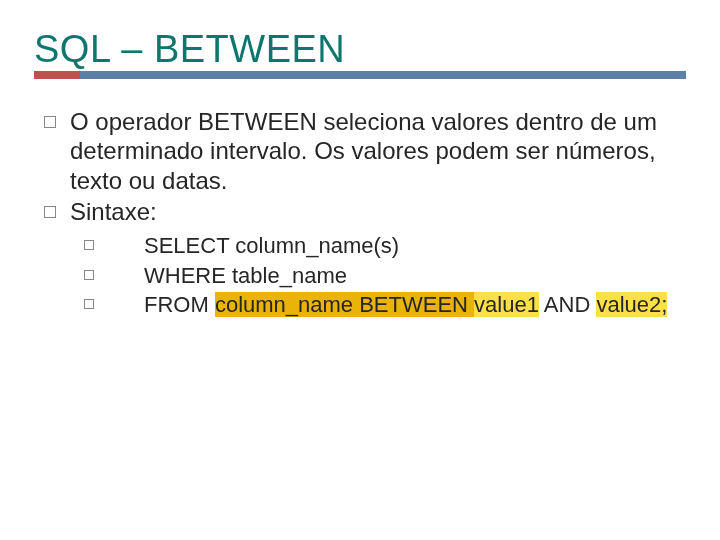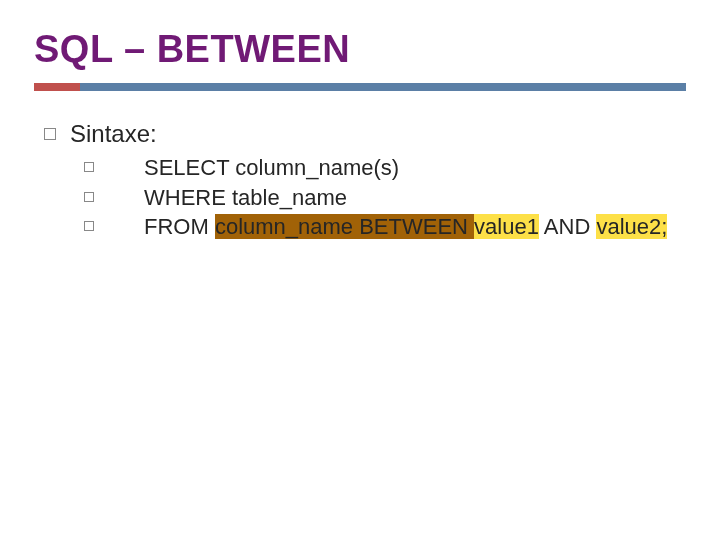--- a/index.html
+++ b/index.html
@@ -1,46 +1,50 @@
 <!DOCTYPE html>
 <html><head>
 <meta charset="utf-8">
 <style>
   * { margin: 0; padding: 0; box-sizing: border-box; }
   html, body { width: 720px; height: 540px; font-family: Arial, Helvetica, sans-serif; background: #fff; }
   .slide { width: 720px; height: 540px; padding: 28px 34px 20px 34px; position: relative; }
-  .title { font-size: 38px; color: #701a75; font-weight: 700; letter-spacing: 0.5px; margin-bottom: 12px; }
+  .title { font-size: 38px; color: #0f766e; font-weight: 400; letter-spacing: 0.5px; margin-bottom: 0; }
   .accent-bar { width: 100%; height: 8px; display: flex; margin-bottom: 28px; }
   .accent-left { width: 46px; height: 8px; background: #c0504d; }
   .accent-right { flex: 1; height: 8px; background: #5b7fa6; }
   .body { padding-left: 10px; }
   .bullet-item { display: flex; align-items: flex-start; font-size: 24px; color: #262626; line-height: 1.22; margin-bottom: 2px; }
   .bullet-box { width: 12px; height: 12px; border: 1.6px solid #888; flex-shrink: 0; margin-top: 9px; margin-right: 14px; }
   .bullet-text { flex: 1; }
   .sub-list { padding-left: 40px; margin-top: 6px; }
   .sub-item { display: flex; align-items: flex-start; font-size: 22px; color: #262626; line-height: 1.3; margin-bottom: 1px; gap: 40px; }
   .sub-box { width: 10px; height: 10px; border: 1.4px solid #888; flex-shrink: 0; margin-top: 8px; margin-right: 10px; }
   .sub-text { flex: 1; }
-  .hl-yellow { background: #a16207; }
+  .hl-yellow { background: #eab308; }
   .hl-green { background: #fde047; }
 </style>
 </head>
 <body>
 
 <div class="slide">
 
   <div class="title">SQL – BETWEEN</div>
 
   <div class="accent-bar">
     <div class="accent-left"></div>
     <div class="accent-right"></div>
   </div>
 
   <div class="body">
 
+    <div class="bullet-item">
+      <div class="bullet-box"></div>
+      <div class="bullet-text">O operador BETWEEN seleciona valores dentro de um determinado intervalo. Os valores podem ser números, texto ou datas.</div>
+    </div>
 
 
     <div class="bullet-item">
       <div class="bullet-box"></div>
       <div class="bullet-text">Sintaxe:</div>
     </div>
 
     <div class="sub-list">
 
       <div class="sub-item">

